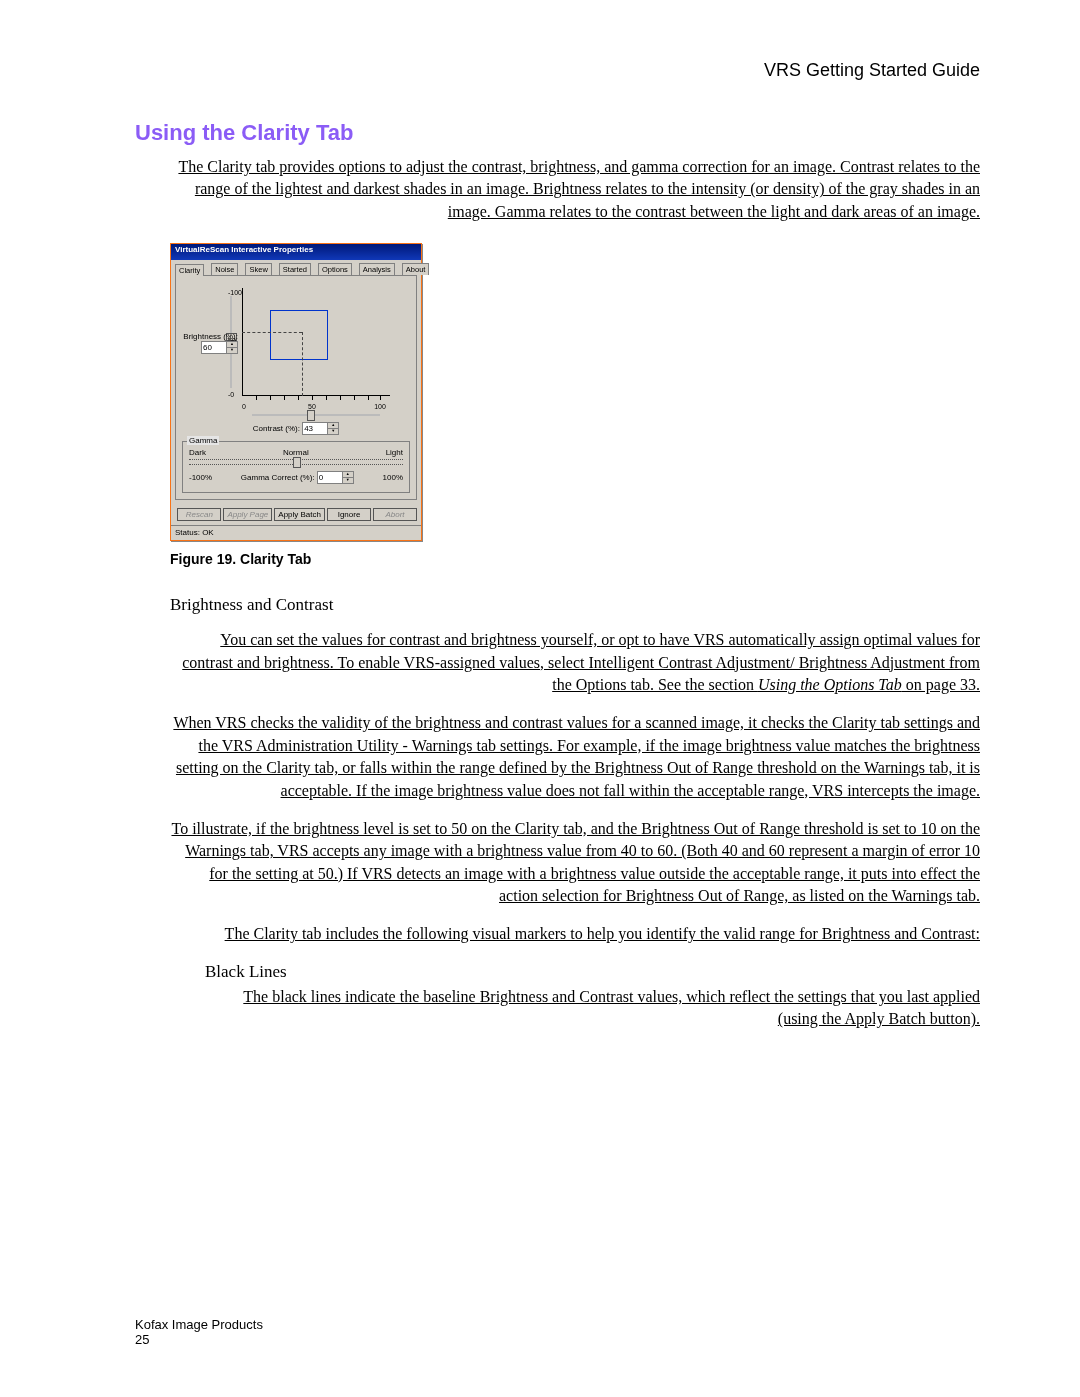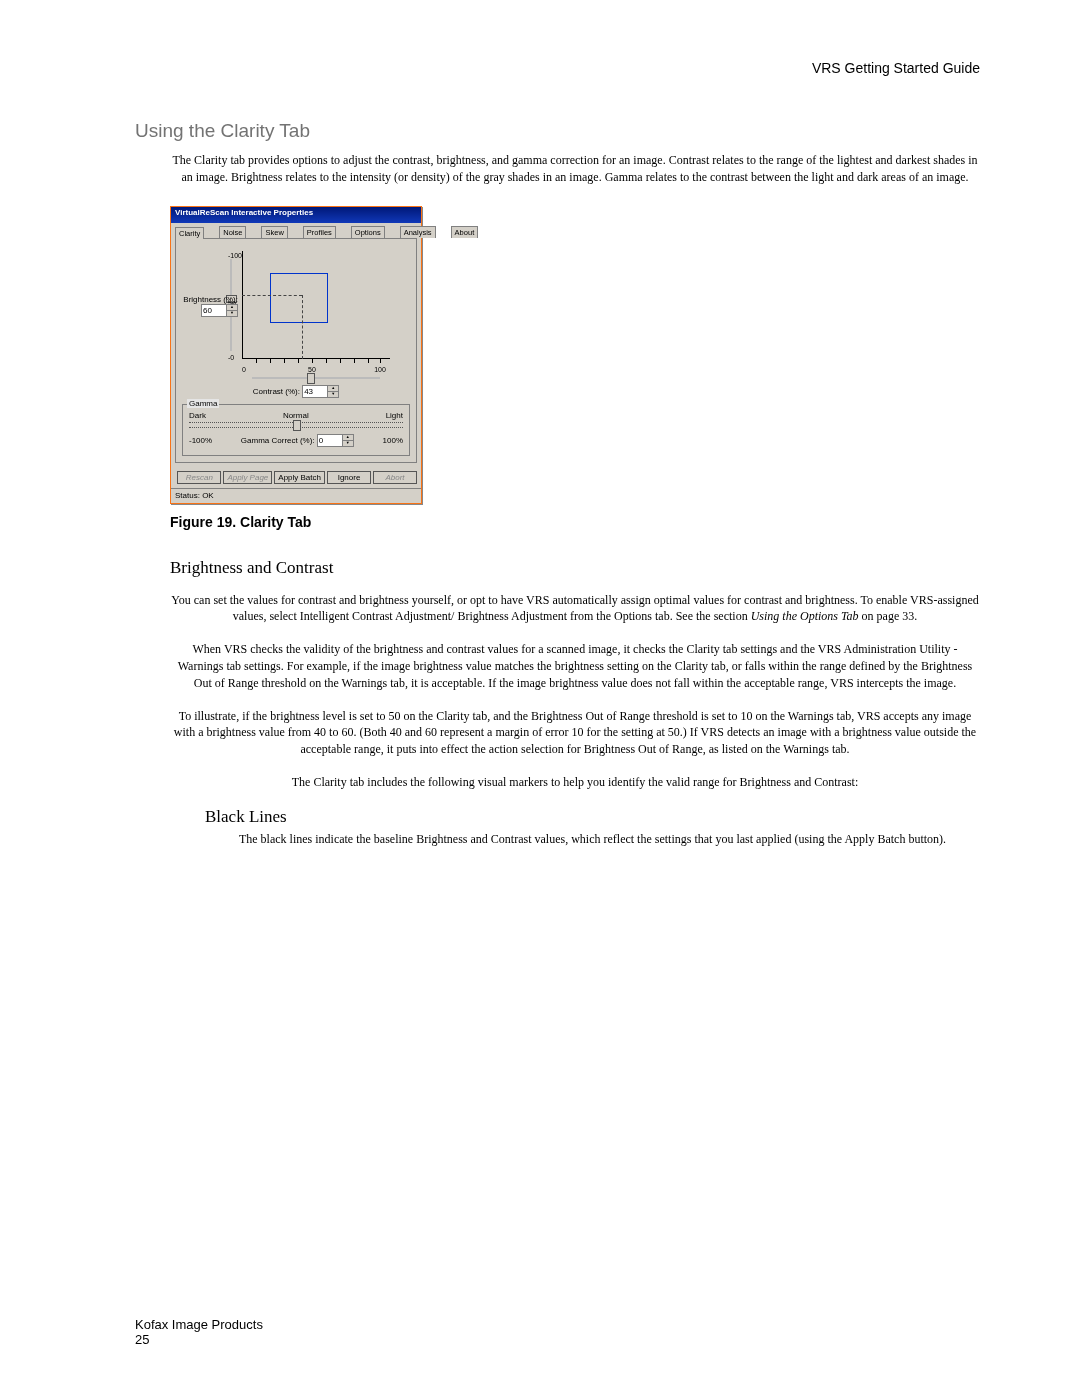--- a/index.html
+++ b/index.html
@@ -14,36 +14,37 @@
     position: relative;
     box-sizing: border-box;
     padding: 60px 100px 60px 135px;
     color: #000;
   }
   .header-right {
     position: absolute;
     top: 60px;
     right: 100px;
     font-family: Arial, Helvetica, sans-serif;
-    font-size: 14px;
+    font-size: 18px;
     color: #000;
   }
   h2.section-title {
     font-family: Arial, Helvetica, sans-serif;
-    font-weight: normal;
-    color: #737373;
-    font-size: 19px;
+    font-weight: bold;
+    color: #8b5cf6;
+    font-size: 22px;
     margin: 60px 0 10px 0;
   }
   .body-text {
-    font-size: 12px;
+    font-size: 16px;
     line-height: 1.4;
     margin: 0 0 16px 0;
     margin-left: 35px;
-    text-align: center;
+    text-align: right;
+    text-decoration: underline;
   }
   .italic { font-style: italic; }
   .figure {
     margin-left: 35px;
     margin-top: 20px;
     margin-bottom: 10px;
   }
   .figure-caption {
     margin-left: 35px;
     font-family: Arial, Helvetica, sans-serif;
@@ -89,21 +90,21 @@
     height: 14px;
     background: linear-gradient(#001878, #1038b8);
     color: #fff;
     padding: 1px 4px;
     font-weight: bold;
     font-size: 8px;
   }
   .tabstrip {
     padding: 3px 4px 0 4px;
     display: flex;
-    gap: 16px;
+    gap: 8px;
     font-size: 7.5px;
   }
   .tab {
     border: 1px solid #808080;
     border-bottom: none;
     padding: 1px 3px;
     background: #d4d0c8;
     margin-right: -1px;
   }
   .tab.active {
@@ -314,21 +315,21 @@
 
   <p class="body-text">The Clarity tab provides options to adjust the contrast, brightness, and gamma correction for an image. Contrast relates to the range of the lightest and darkest shades in an image. Brightness relates to the intensity (or density) of the gray shades in an image. Gamma relates to the contrast between the light and dark areas of an image.</p>
 
   <div class="figure">
     <div class="dialog">
       <div class="dialog-title">VirtualReScan Interactive Properties</div>
       <div class="tabstrip">
         <div class="tab active">Clarity</div>
         <div class="tab">Noise</div>
         <div class="tab">Skew</div>
-        <div class="tab">Profiles</div>
+        <div class="tab">Started</div>
         <div class="tab">Options</div>
         <div class="tab">Analysis</div>
         <div class="tab">About</div>
       </div>
       <div class="tabpanel">
         <div class="plot-area">
           <div class="yaxis"></div>
           <div class="xaxis"></div>
           <div class="slider-v">
             <div class="slider-v-thumb" style="top:40%"></div>

